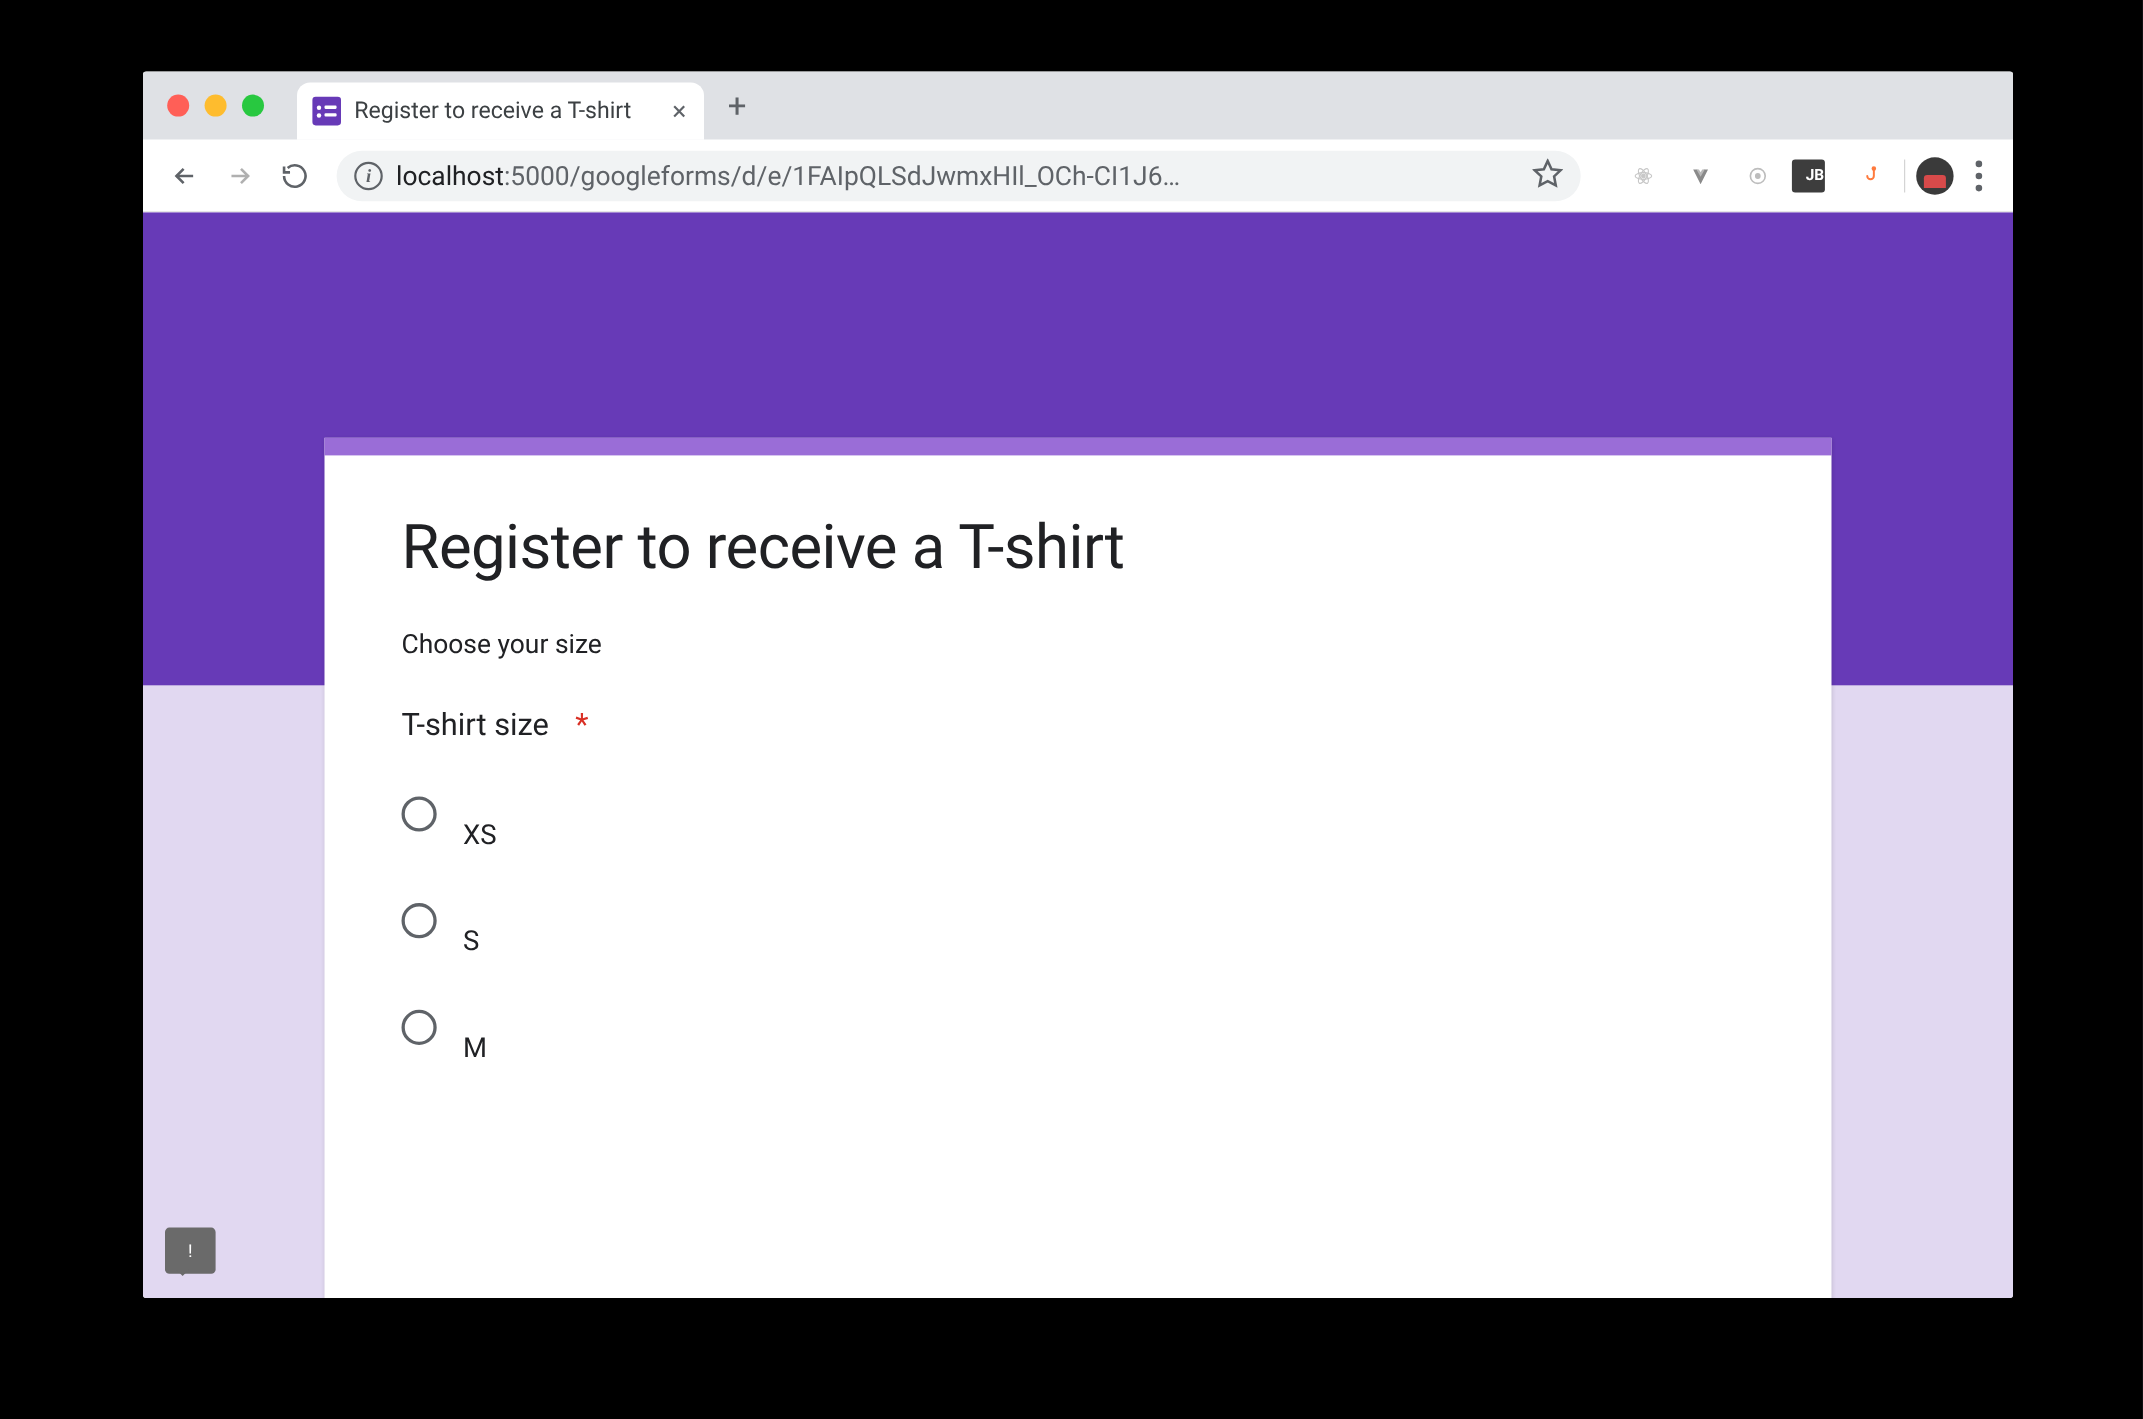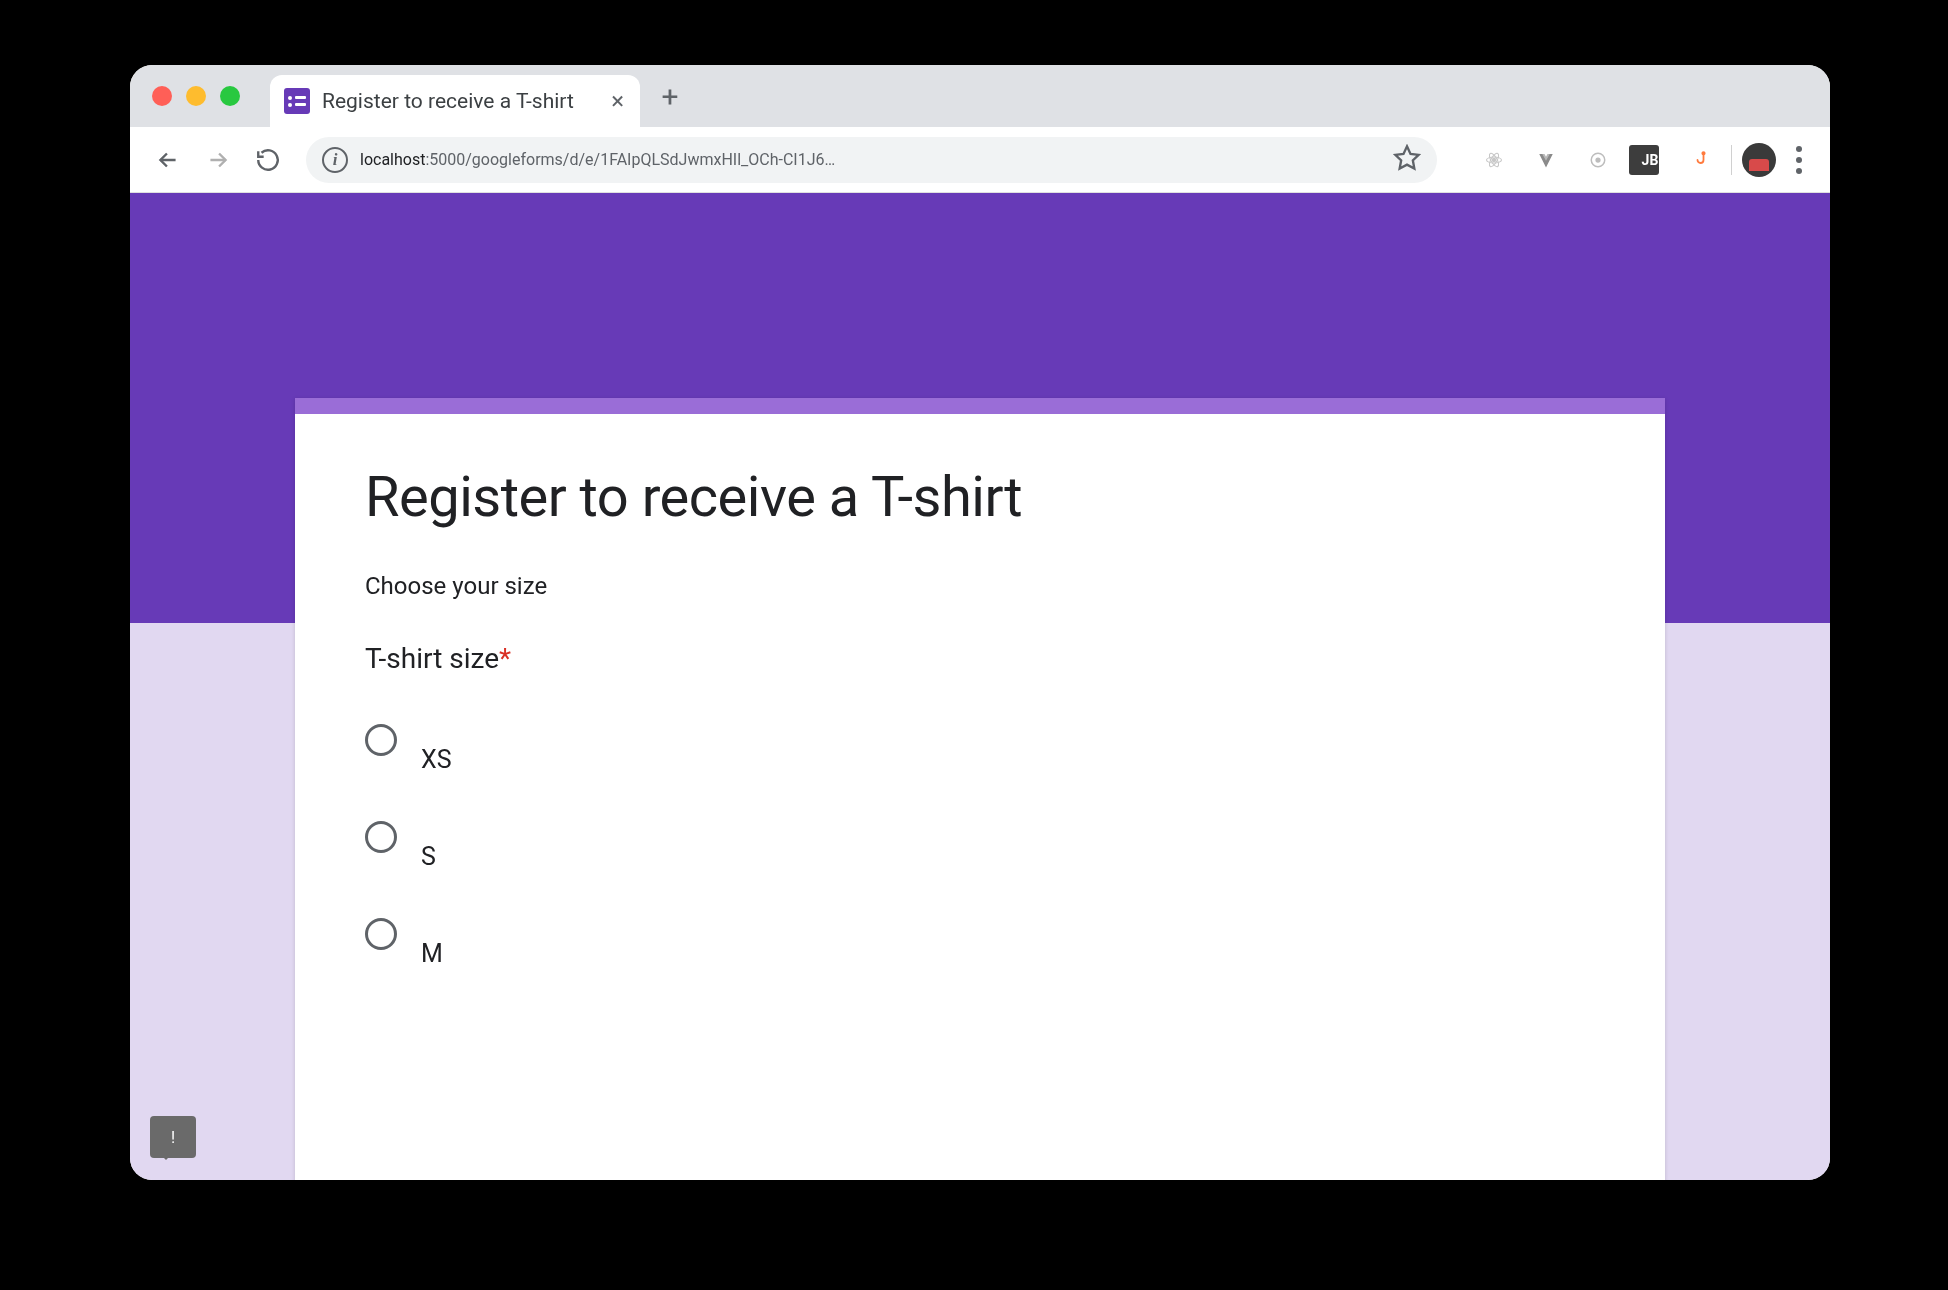--- a/index.html
+++ b/index.html
@@ -17,21 +17,21 @@
     background: #000;
     position: relative;
   }
   .browser-window {
     position: absolute;
     left: 130px;
     top: 65px;
     width: 1700px;
     height: 1115px;
     background: #fff;
-    border-radius: 22px;
+    border-radius: 3px;
     overflow: hidden;
     box-shadow: 0 30px 80px rgba(0,0,0,.55);
   }
   
   .tab-strip {
     height: 62px;
     background: #dfe1e5;
     display: flex;
     align-items: flex-end;
     padding-left: 22px;
@@ -130,21 +130,21 @@
     border: 2.5px solid #5f6368;
     border-radius: 50%;
     display:flex; align-items:center; justify-content:center;
     font-family: Georgia, serif;
     font-style: italic;
     font-size: 17px;
     color:#5f6368;
     font-weight:bold;
   }
   .url {
-    font-size: 16px;
+    font-size: 24px;
     color: #202124;
     white-space: nowrap;
     overflow: hidden;
   }
   .url .host { color: #202124; }
   .url .path { color: #5f6368; }
   .star {
     margin-left: auto;
     color: #5f6368;
   }
@@ -225,21 +225,21 @@
     font-size: 22px;
     color: #d93025;
     margin-bottom: 70px;
   }
   .question {
     margin-bottom: 30px;
   }
   .q-title {
     font-size: 28px;
     color:#202124;
-    display:flex; align-items:center; gap:0;
+    display:flex; align-items:center; gap:24px;
     margin-bottom: 30px;
   }
   .q-title .asterisk { color:#d93025; font-size:28px; }
   .options { display:flex; flex-direction:column; gap: 28px; }
   .option {
     display:flex; align-items:center; gap: 24px;
     cursor:pointer;
   }
   .radio {
     width: 32px; height:32px;

